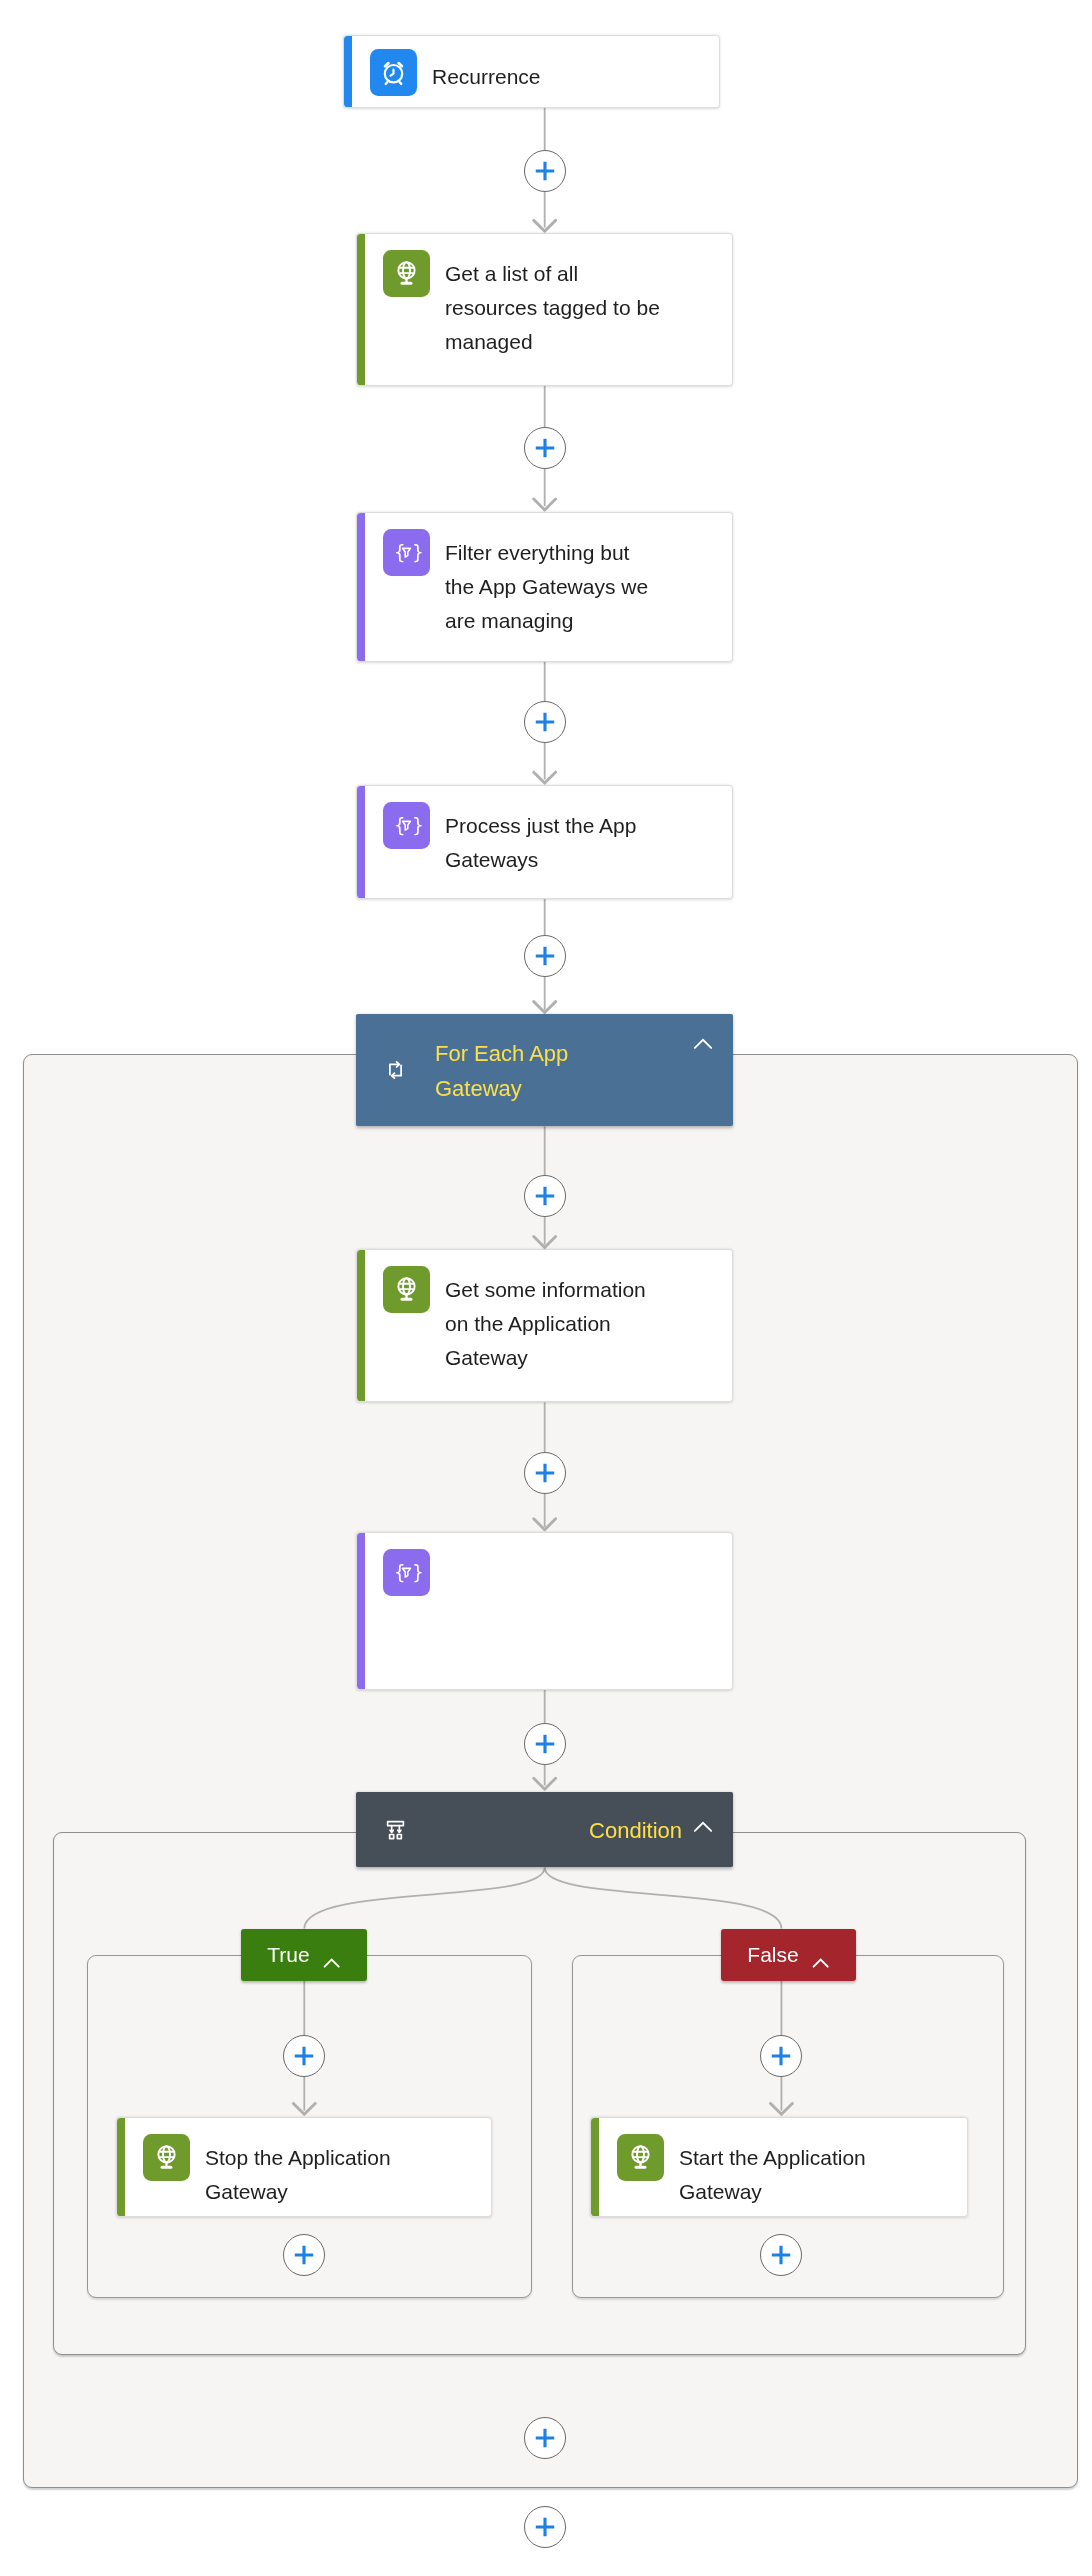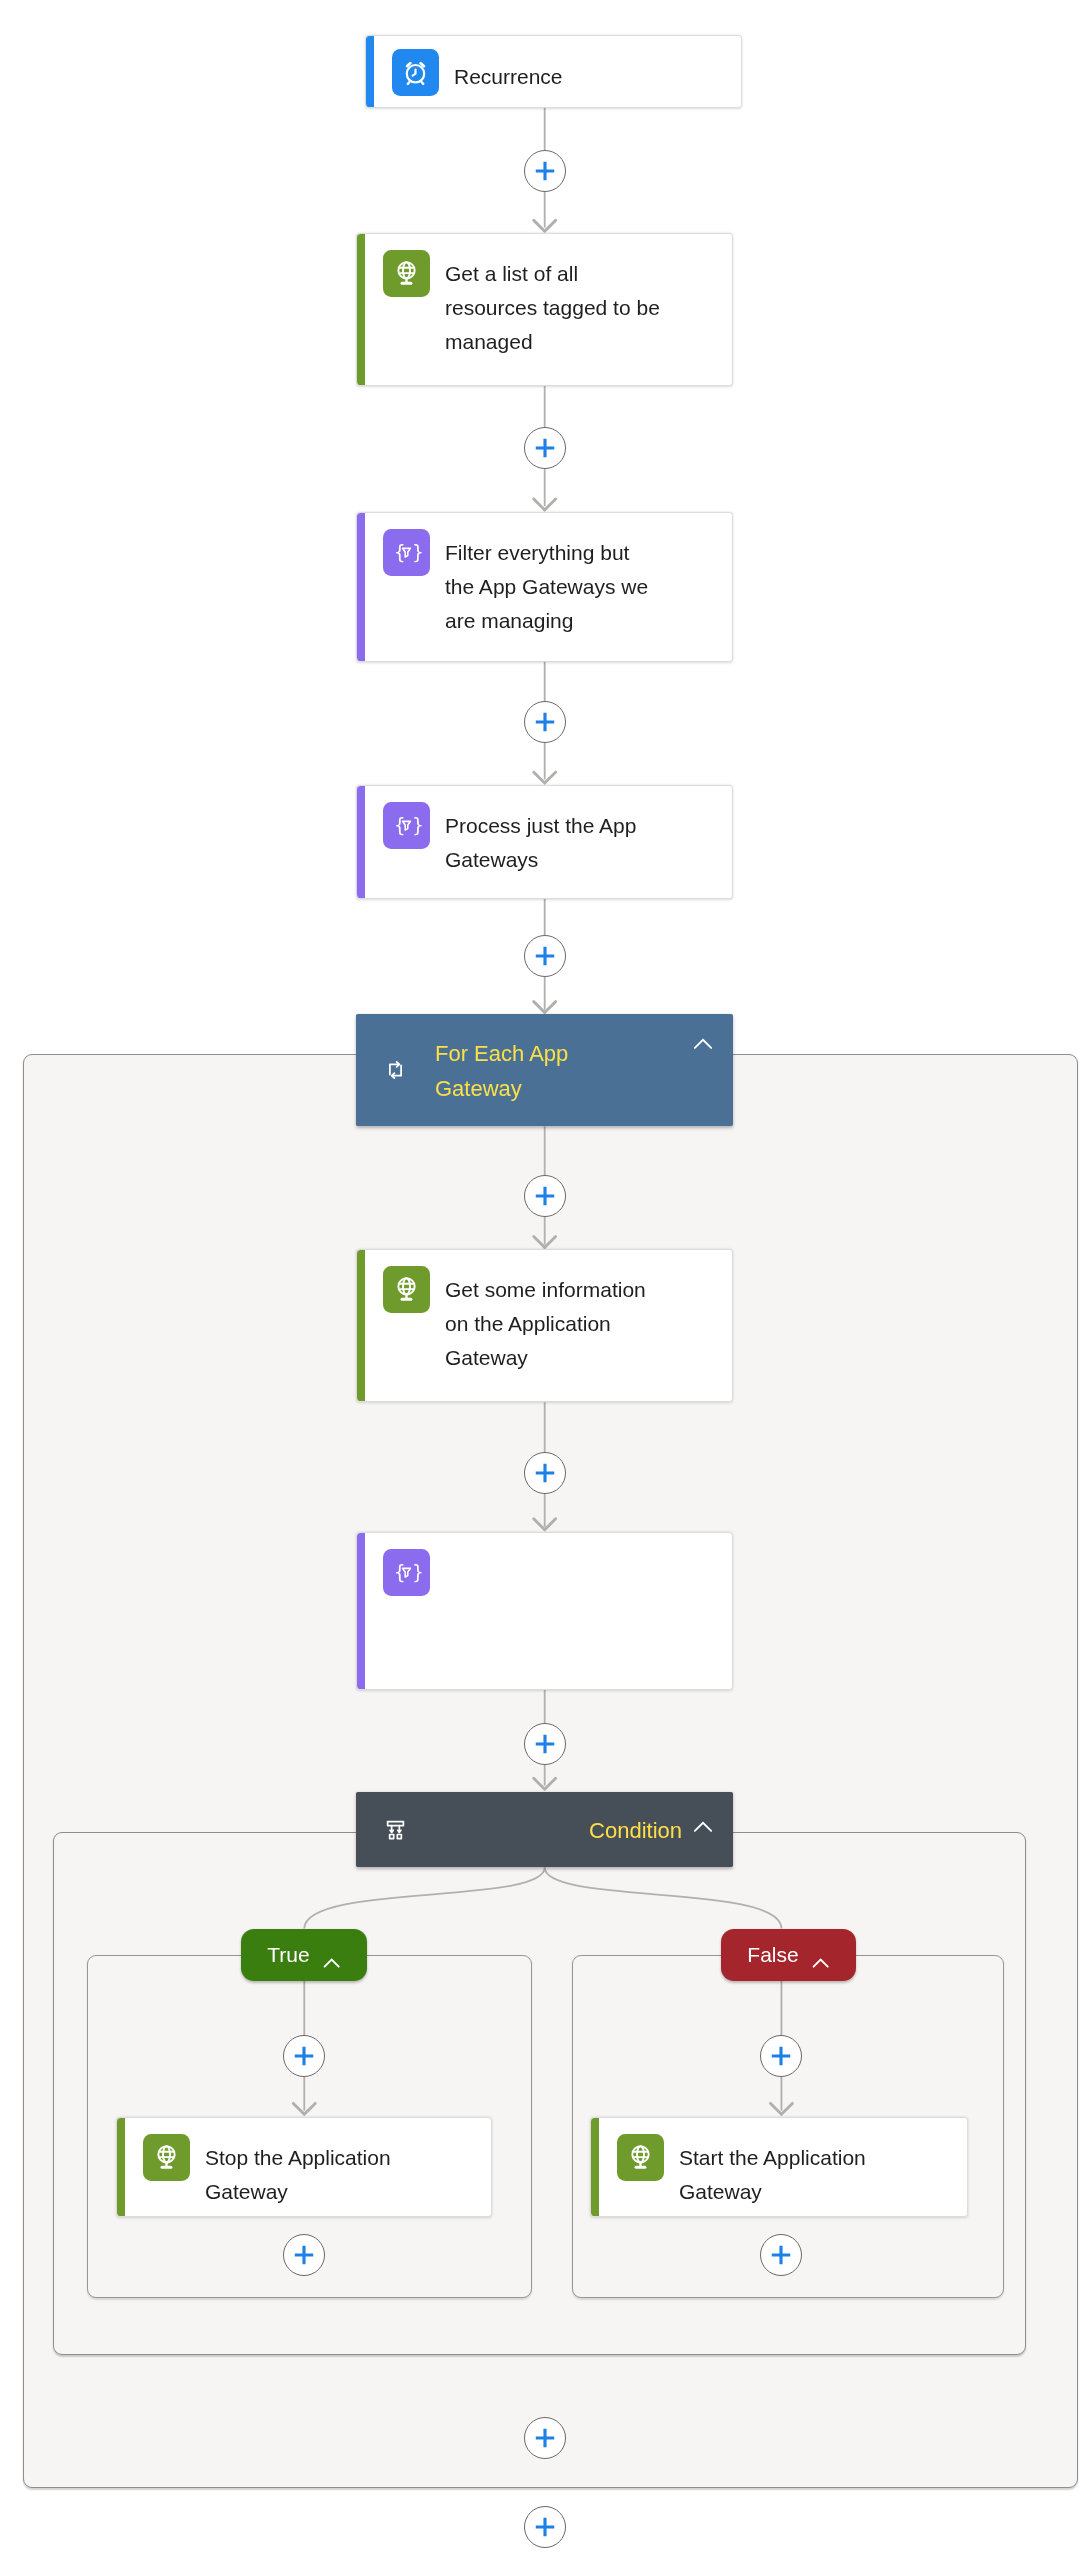--- a/index.html
+++ b/index.html
@@ -42,21 +42,21 @@
   .scopeheader .hicon{position:absolute;left:26.4px;top:50%;transform:translateY(-50%);width:27px;height:27px;}
   .scopeheader .hlabel{
     position:absolute;left:79px;top:22px;right:51px;
     font-size:22px;line-height:35px;white-space:pre-line;
   }
   .scopeheader.oneline .hlabel{top:50%;transform:translateY(-50%);text-align:right;}
   .collapse{position:absolute;right:20px;top:24px;width:20px;height:12.7px;cursor:pointer;}
   
   .badge{
     position:absolute;z-index:2;color:#fff;display:flex;align-items:center;
-    justify-content:center;gap:13.7px;font-size:21px;border-radius:13px;
+    justify-content:center;gap:13.7px;font-size:21px;border-radius:3px;
     box-shadow:0 1.8px 2.7px rgba(0,0,0,.25);cursor:pointer;text-align:right;
   }
   .badge .collapse{position:static;width:17.3px;height:11px;}
   
   .plus{
     position:absolute;width:42px;height:42px;border-radius:50%;background:#ffffff;
     border:1.8px solid #6b6967;box-sizing:border-box;z-index:2;cursor:pointer;
     transform:translate(-50%,-50%);display:flex;align-items:center;justify-content:center;
   }
 </style>
@@ -88,21 +88,21 @@
     <path d="M586 848 L598 860 L610 848"></path>
     <path d="M586 1100 L598 1112 L610 1100"></path>
     <path d="M586 1358 L598 1370 L610 1358"></path>
     <path d="M586 1668 L598 1680 L610 1668"></path>
     <path d="M586 1953 L598 1965 L610 1953"></path>
     <path d="M322 2310 L334 2322 L346 2310"></path>
     <path d="M846 2310 L858 2322 L870 2310"></path>
   </g>
 </svg>
 
-<div class="card single" style="left:365px;top:35px;width:377px;height:73px;">
+<div class="card single" style="left:343px;top:35px;width:377px;height:73px;">
   <span class="accent" style="background: rgb(33, 136, 239);"></span>
   <span class="nodeicon" style="background: rgb(33, 136, 239);">
     <svg width="29" height="29" viewBox="0 0 24 24" fill="none" stroke="#fff" stroke-width="1.8" stroke-linecap="round">
       <circle cx="12" cy="13" r="7.2"></circle>
       <path d="M12 13 V9.6 M12 13 L9.6 14.6"></path>
       <path d="M5 6.8 L7.8 4.2 M19 6.8 L16.2 4.2" stroke-width="2.2"></path>
       <path d="M7 19.9 L5.6 21.4 M17 19.9 L18.4 21.4" stroke-width="2"></path>
     </svg>
   </span>
   <span class="title">Recurrence</span>

